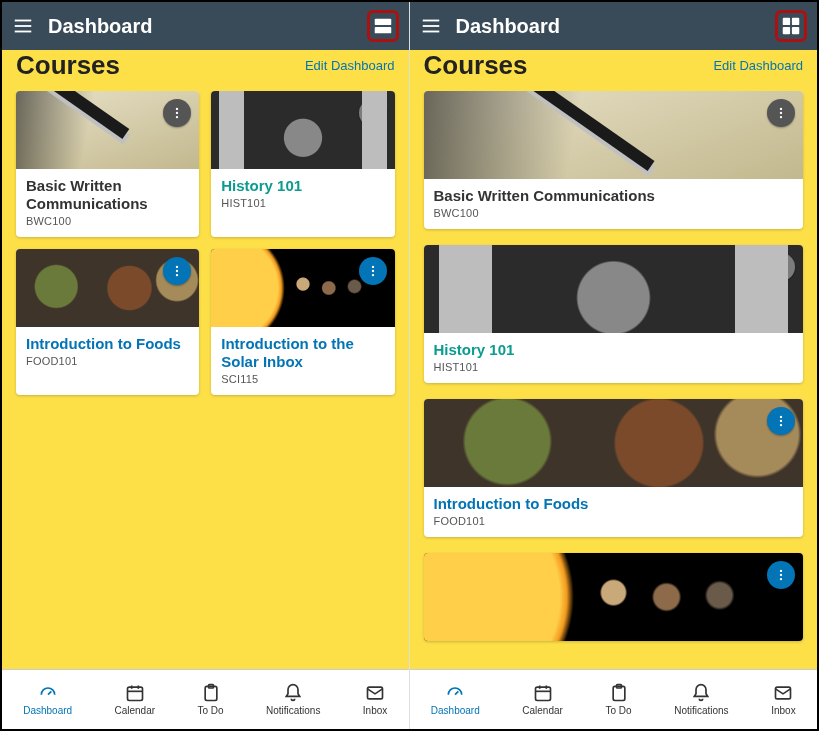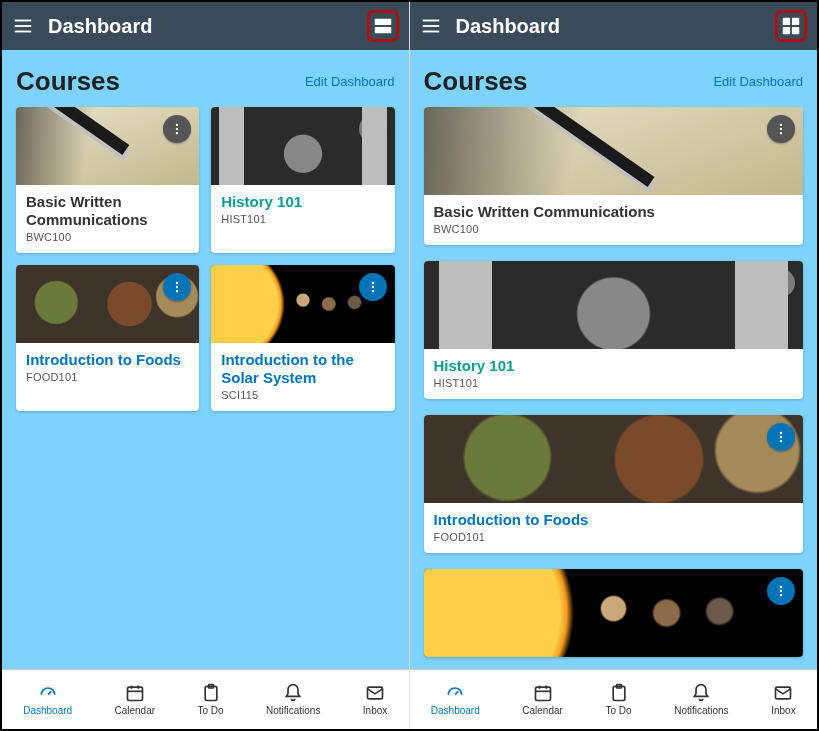--- a/index.html
+++ b/index.html
@@ -1,21 +1,21 @@
 <!DOCTYPE html>
 <html><head>
 <meta charset="utf-8">
 <style>
   * { box-sizing: border-box; margin: 0; padding: 0; }
   html, body { font-family: -apple-system, Helvetica, Arial, sans-serif; }
   .outer {
     width: 819px; height: 731px;
     border: 2px solid #000;
     display: flex;
-    background: #7dd3fc;
+    background: #fde047;
   }
   .pane {
     flex: 1 1 50%;
     display: flex;
     flex-direction: column;
     position: relative;
     overflow: hidden;
     border-right: 1px solid #ddd;
   }
   .pane:last-child { border-right: none; }
@@ -40,21 +40,21 @@
     border: 3px solid #a11;
     border-radius: 6px;
     padding: 2px;
   }
 
   
   .section-row {
     display:flex;
     align-items:center;
     justify-content: space-between;
-    padding: 16px 14px 10px;
+    padding: 0 14px 10px;
   }
   .section-title { font-size: 26px; font-weight: 700; color:#222; }
   .edit-link { color:#0374B5; font-size:13px; font-weight:500; }
 
   
   .content { flex:1; overflow:hidden; padding: 0 14px; }
 
   
   .grid-cards {
     display:grid;
@@ -239,21 +239,21 @@
           <div class="card-img img-solar">
             <div class="more-btn" style="background:#0374B5">
               <svg width="14" height="14" viewBox="0 0 24 24" fill="#fff">
                   <circle cx="12" cy="5" r="2"></circle>
                   <circle cx="12" cy="12" r="2"></circle>
                   <circle cx="12" cy="19" r="2"></circle>
                 </svg>
             </div>
           </div>
           <div class="card-body">
-            <div class="card-title">Introduction to the Solar System</div>
+            <div class="card-title">Introduction to the Solar Inbox</div>
             <div class="card-code">SCI115</div>
           </div>
         </div>
 
       </div>
     </div>
 
     <div class="bottom-nav">
       <div class="nav-item active">
         <svg width="24" height="20" viewBox="0 0 24 24" fill="none" stroke="#0374B5" stroke-width="2">

